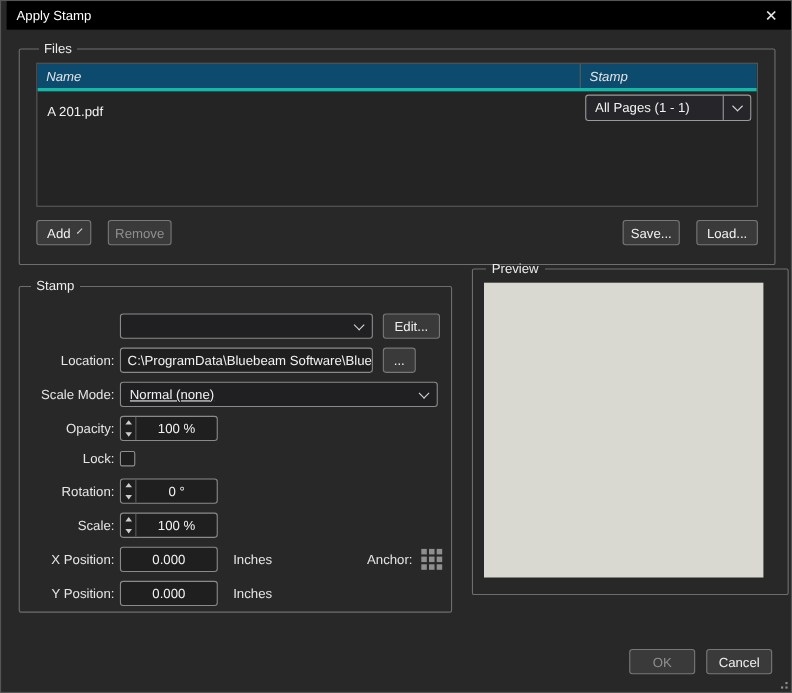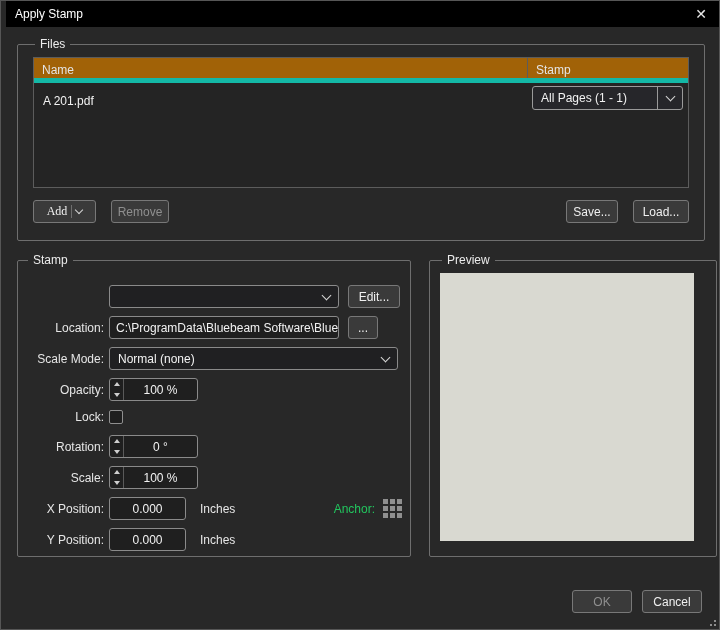--- a/index.html
+++ b/index.html
@@ -25,25 +25,25 @@
   }
   
   fieldset.group {
     position:absolute; margin:0; border:1px solid #6e6e6e; border-radius:2px;
   }
   fieldset.group legend {
     color:#ececec; padding:0 5px; margin-left:2px;
   }
   .files-group   { left:16px;  top:36px;  width:688px; height:204px; padding:6px 15px 0 15px; }
   .stamp-group   { left:16px;  top:252px; width:394px; height:304px; padding:8px 8px 0 8px; }
-  .preview-group { left:428px; top:252px; width:276px; height:304px; padding:6px 22px 0 10px; }
+  .preview-group { left:428px; top:236px; width:276px; height:304px; padding:6px 22px 0 10px; }
 
   
   .files-table { border:1px solid #5c5c5c; height:131px; background:#242424; overflow:hidden; }
-  .thead { display:flex; height:25px; background:#a16207; border-bottom:5px solid #14b8a6; }
+  .thead { display:flex; height:25px; background:#0c4a6e; border-bottom:3px solid #14b8a6;font-style:italic; }
   .th { color:#e4e4e4; padding:5px 8px; }
   .th-name { width:494px; border-right:1px solid #5c5c5c; }
   .th-pages { flex:1; }
   .trow { display:flex; align-items:flex-start; }
   .td-name { width:494px; color:#f2f2f2; padding:11px 9px; }
   .td-pages { flex:1; padding:3px 5px 16px 4px; }
 
   
   .combo {
     display:flex; align-items:center; height:24px;
@@ -51,32 +51,32 @@
     color:#f2f2f2; padding-left:8px; cursor:pointer;
   }
   .combo .combo-value { flex:1; white-space:nowrap; overflow:hidden; }
   .combo .combo-sep { width:1px; align-self:stretch; background:#9a9a9a; }
   .chev { width:24px; flex:none; align-self:stretch; display:flex; align-items:center; justify-content:center; }
   .chev::after {
     content:""; width:6px; height:6px;
     border-right:1.6px solid #d6d6d6; border-bottom:1.6px solid #d6d6d6;
     transform:rotate(45deg); margin-top:-3px;
   }
-  .combo.form-combo { height:23px; border-color:#8a8a8a; background:#202022; }
+  .combo.form-combo { height:23px; border-color:#8a8a8a; background:#202022;text-decoration:underline; }
 
   
   .btn {
     height:23px; background:#3a3a3a; border:1px solid #787878; border-radius:3px;
     color:#f0f0f0; font-size:12px; font-family:inherit;
     display:inline-flex; align-items:center; justify-content:center;
     padding:0 10px; cursor:pointer;
   }
   .btn.disabled { color:#8f8f8f; }
   .files-buttons { display:flex; align-items:center; margin-top:12px; }
-  .add-btn { width:63px; gap:4px;font-family:Liberation Serif, serif; }
+  .add-btn { width:50px; gap:4px; }
   .add-sep { width:1px; height:13px; background:#6f6f6f; }
   .add-btn .chev-sm {
     width:6px; height:6px; border-right:1.5px solid #d6d6d6; border-bottom:1.5px solid #d6d6d6;
     transform:rotate(45deg); margin-top:-3px;
   }
   .remove-btn { margin-left:15px; width:58px; }
   .spacer { flex:1; }
   .save-btn { width:52px; }
   .load-btn { margin-left:15px; width:56px; }
 
@@ -101,23 +101,23 @@
   }
   .spin-arrows { width:14px; display:flex; flex-direction:column; border-right:1px solid #5a5a5a; }
   .arr { flex:1; display:flex; align-items:center; justify-content:center; cursor:pointer; }
   .arr-up::after   { content:""; border-left:3px solid transparent; border-right:3px solid transparent; border-bottom:4px solid #cfcfcf; }
   .arr-down::after { content:""; border-left:3px solid transparent; border-right:3px solid transparent; border-top:4px solid #cfcfcf; }
   .spin-value { flex:1; display:flex; align-items:center; justify-content:center; color:#f2f2f2; }
   .checkbox {
     width:14px; height:14px; background:#1e1e1e;
     border:1px solid #8f8f8f; border-radius:2px; cursor:pointer;
   }
-  .numfield { width:77px; justify-content:center; }
+  .numfield { width:89px; justify-content:center; }
   .units { margin-left:14px; color:#e6e6e6; }
-  .anchor-lbl { margin-left:auto; color:#22c55e; }
+  .anchor-lbl { margin-left:auto; color:#e5e5e5; }
   .anchor-grid {
     margin-left:8px; display:grid; grid-template-columns:repeat(3,5px);
     grid-auto-rows:5px; gap:2px; cursor:pointer;
   }
   .anchor-grid i { background:#8f8f8f; display:block; }
 
   
   .preview-area { width:254px; height:268px; background:#d9d9d1; }
 
   

